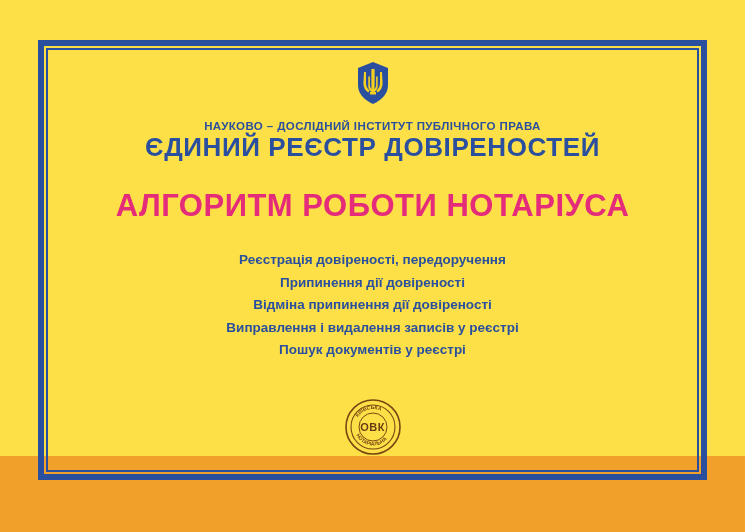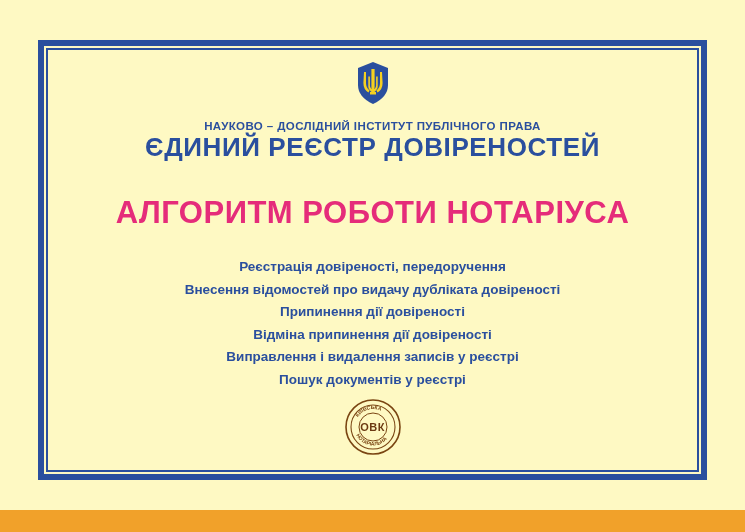--- a/index.html
+++ b/index.html
@@ -9,22 +9,22 @@
   body {
     width: 745px;
     height: 532px;
     background: #f1a12a;
     font-family: "Liberation Sans", sans-serif;
     overflow: hidden;
   }
   .page {
     position: relative;
     width: 745px;
-    height: 510px;
-    background: #fef9c3;
+    height: 456px;
+    background: #fde047;
     box-sizing: border-box;
   }
   
   .frame-outer {
     position: absolute;
     left: 38px;
     top: 40px;
     width: 669px;
     height: 440px;
     border: 6px solid #2a4f9e;
@@ -67,21 +67,21 @@
     text-align: center;
   }
   .title-main {
     color: #2a4f9e;
     font-size: 26px;
     font-weight: bold;
     letter-spacing: 0.6px;
     text-align: center;
   }
   .title-sub {
-    margin-top: 32px;
+    margin-top: 25px;
     color: #e52c7a;
     font-size: 31px;
     font-weight: bold;
     letter-spacing: 0.5px;
     text-align: center;
   }
   .topics {
     margin-top: 26px;
     display: flex;
     flex-direction: column;
@@ -145,21 +145,20 @@
     </div>
 
     <div class="institute">НАУКОВО – ДОСЛІДНИЙ ІНСТИТУТ ПУБЛІЧНОГО ПРАВА</div>
 
     <div class="title-main">ЄДИНИЙ РЕЄСТР ДОВІРЕНОСТЕЙ</div>
 
     <div class="title-sub">АЛГОРИТМ РОБОТИ НОТАРІУСА</div>
 
     <div class="topics">
       <div class="topic">Реєстрація довіреності, передоручення</div>
-      <div class="topic">Внесення відомостей про видачу дубліката довіреності</div>
       <div class="topic">Припинення дії довіреності</div>
       <div class="topic">Відміна припинення дії довіреності</div>
       <div class="topic">Виправлення і видалення записів у реєстрі</div>
       <div class="topic">Пошук документів у реєстрі</div>
     </div>
 
     <div class="seal-wrap">
       <div class="seal">
         <svg width="58" height="58" viewBox="0 0 58 58" xmlns="http://www.w3.org/2000/svg" aria-hidden="true">
           <circle cx="29" cy="29" r="27" fill="none" stroke="#7a4512" stroke-width="1.6"></circle>

